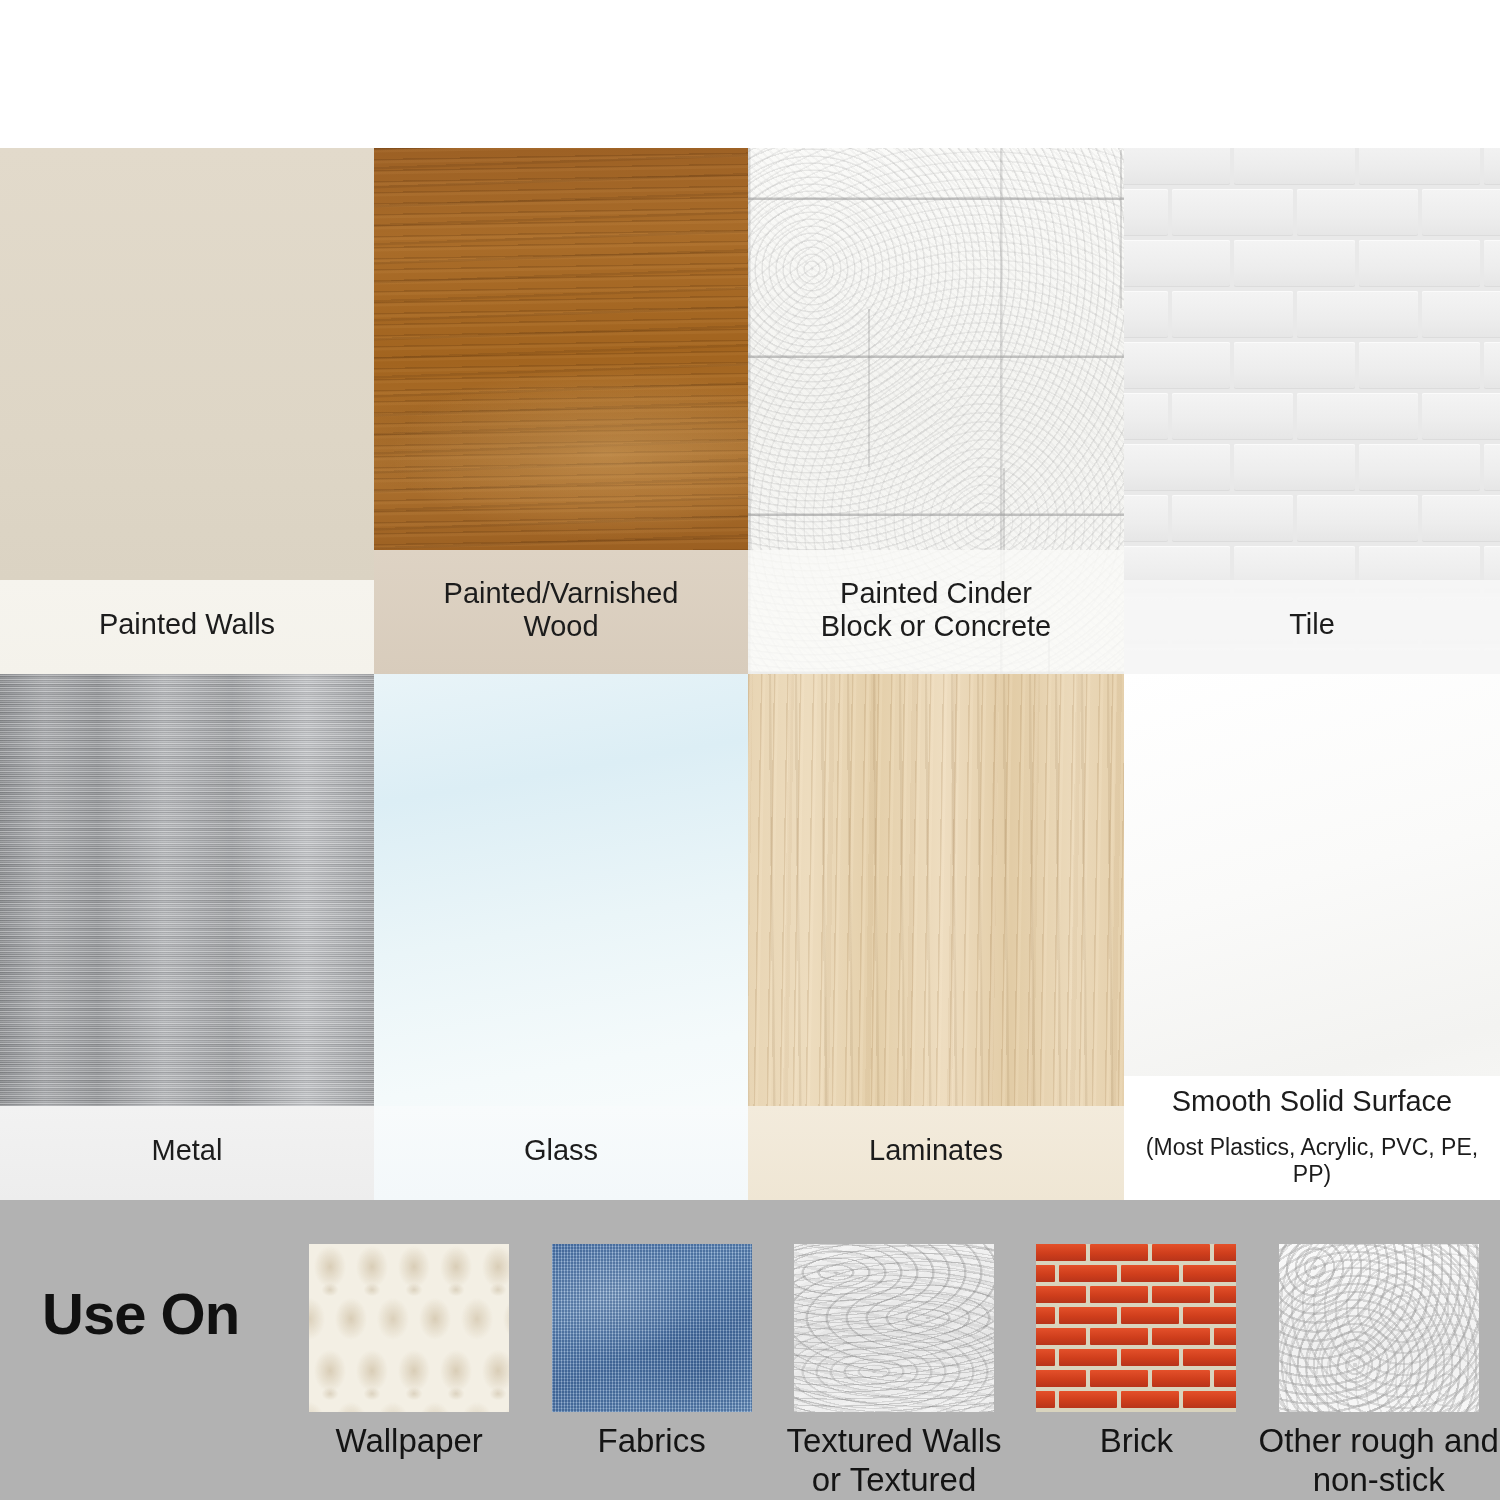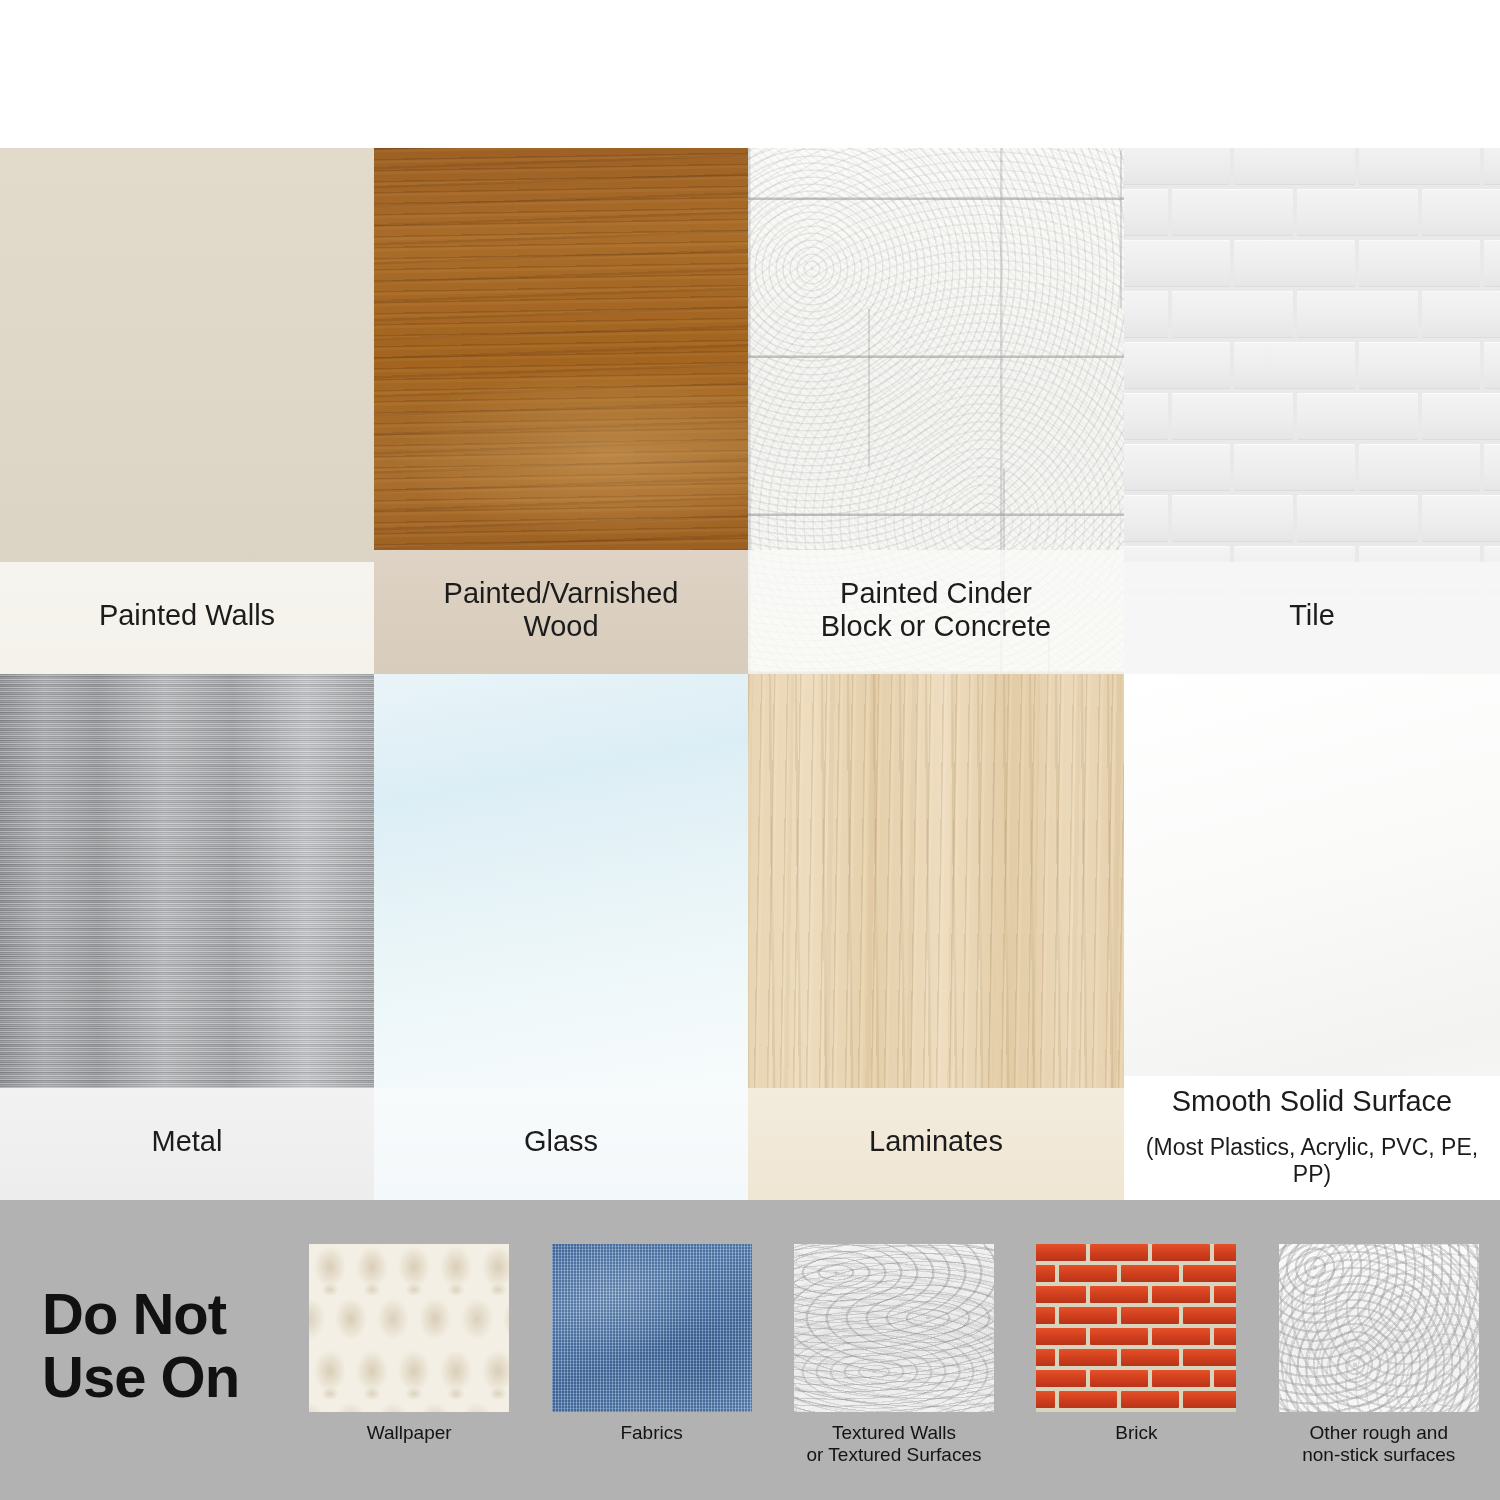--- a/index.html
+++ b/index.html
@@ -37,21 +37,21 @@
   .cell { position:relative; overflow:hidden; background:#fff; }
   .swatch { position:absolute; left:0; top:0; right:0; bottom:0; }
   .cap {
     position:absolute; left:0; right:0; bottom:0;
     display:flex; flex-direction:column; align-items:center; justify-content:center;
     text-align:center; padding:6px 4px 10px;
     font-size:29px; color:#1c1c1c; line-height:1.14;
     z-index:5;
   }
   .cap .sub { font-size:23px; margin-top:16px; }
-  .cap.h1 { height:112px; }
+  .cap.h1 { height:94px; }
   .cap.h2 { height:124px; }
 
   
   .tex-paintedwall {
     background:
       linear-gradient(180deg,#E2DACB 0%,#DED6C6 55%,#D9D1C1 100%);
   }
   .cap-paintedwall { background:linear-gradient(180deg,#F6F4EE,#F4F2EB); }
 
   
@@ -161,21 +161,21 @@
   .dn-row {
     position:absolute; left:288px; top:1240px; width:1212px; height:250px;
     display:grid; grid-template-columns:repeat(5,1fr);
   }
   .dn-item { position:relative; display:flex; flex-direction:column; align-items:center; }
   .dn-sw {
     width:200px; height:168px; margin-top:4px;
     background:#ddd; overflow:hidden; position:relative;
   }
   .dn-cap {
-    margin-top:10px; text-align:center; font-size:19px; color:#141414;
+    margin-top:10px; text-align:center; font-size:33px; color:#141414;
     line-height:1.18; white-space:pre-line;
   }
 
   
   .tex-wallpaper {
     background:
       radial-gradient(ellipse 26px 34px at 25% 22%, rgba(196,178,146,.55), rgba(196,178,146,0) 62%),
       radial-gradient(ellipse 26px 34px at 75% 22%, rgba(196,178,146,.55), rgba(196,178,146,0) 62%),
       radial-gradient(ellipse 26px 34px at 50% 72%, rgba(196,178,146,.55), rgba(196,178,146,0) 62%),
       radial-gradient(ellipse 26px 34px at 0% 72%, rgba(196,178,146,.50), rgba(196,178,146,0) 62%),
@@ -357,21 +357,20 @@
         <span>Smooth Solid Surface</span>
         <span class="sub">(Most Plastics, Acrylic, PVC, PE, PP)</span>
       </div>
     </div>
 
   </div>
 
   <div class="footer"></div>
 
   <div class="dn-label">
-    <div>Do Not</div>
     <div>Use On</div>
   </div>
 
   <div class="dn-row">
 
     <div class="dn-item">
       <div class="dn-sw tex-wallpaper"></div>
       <div class="dn-cap">Wallpaper</div>
     </div>
 

